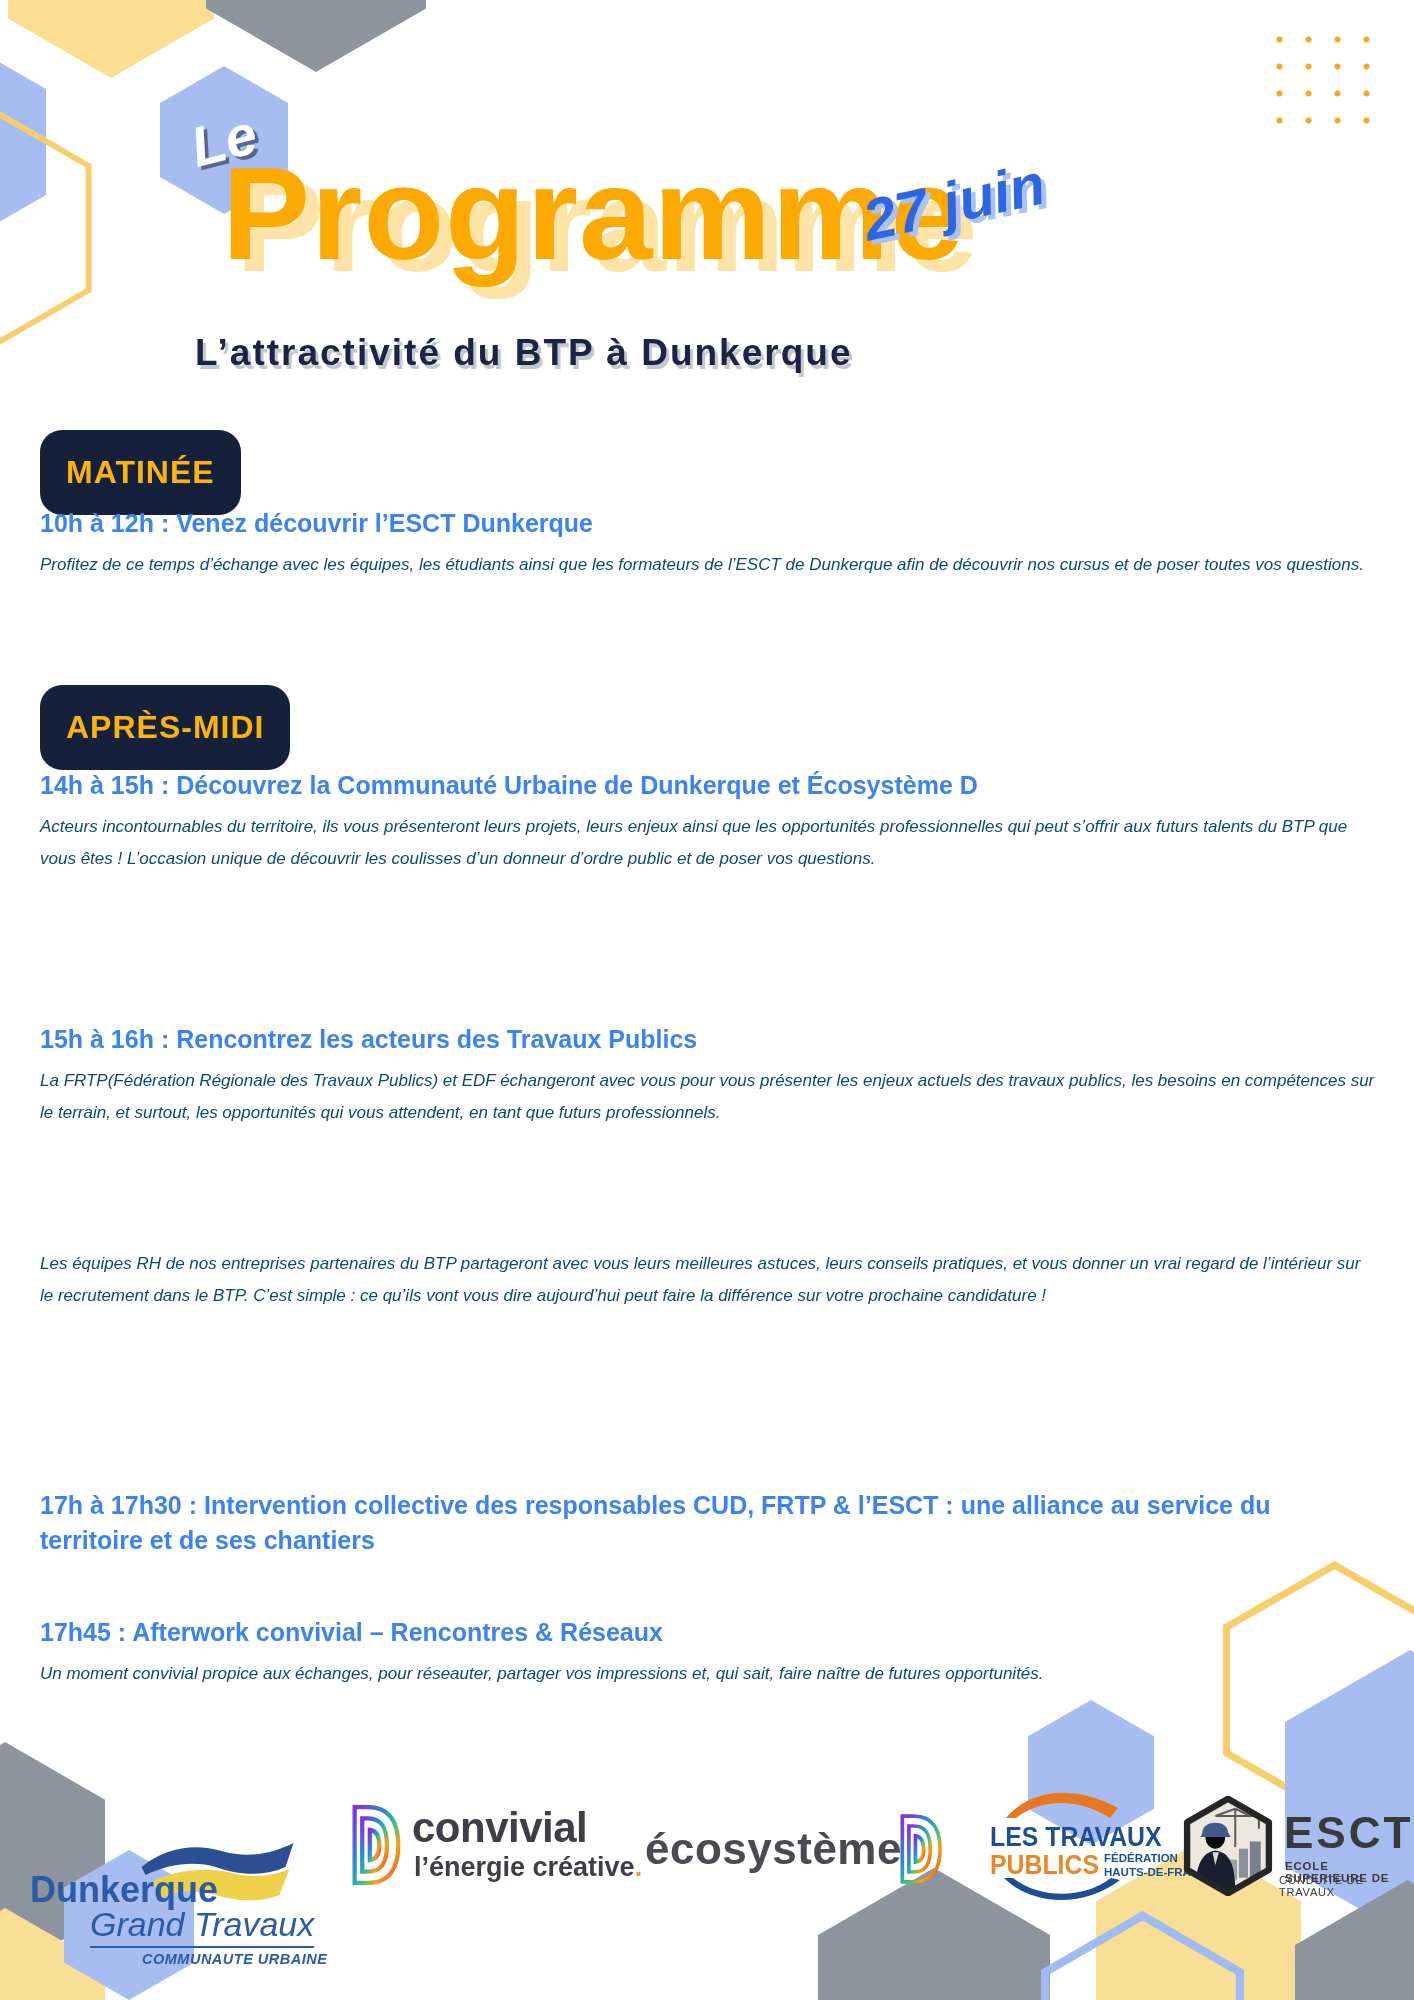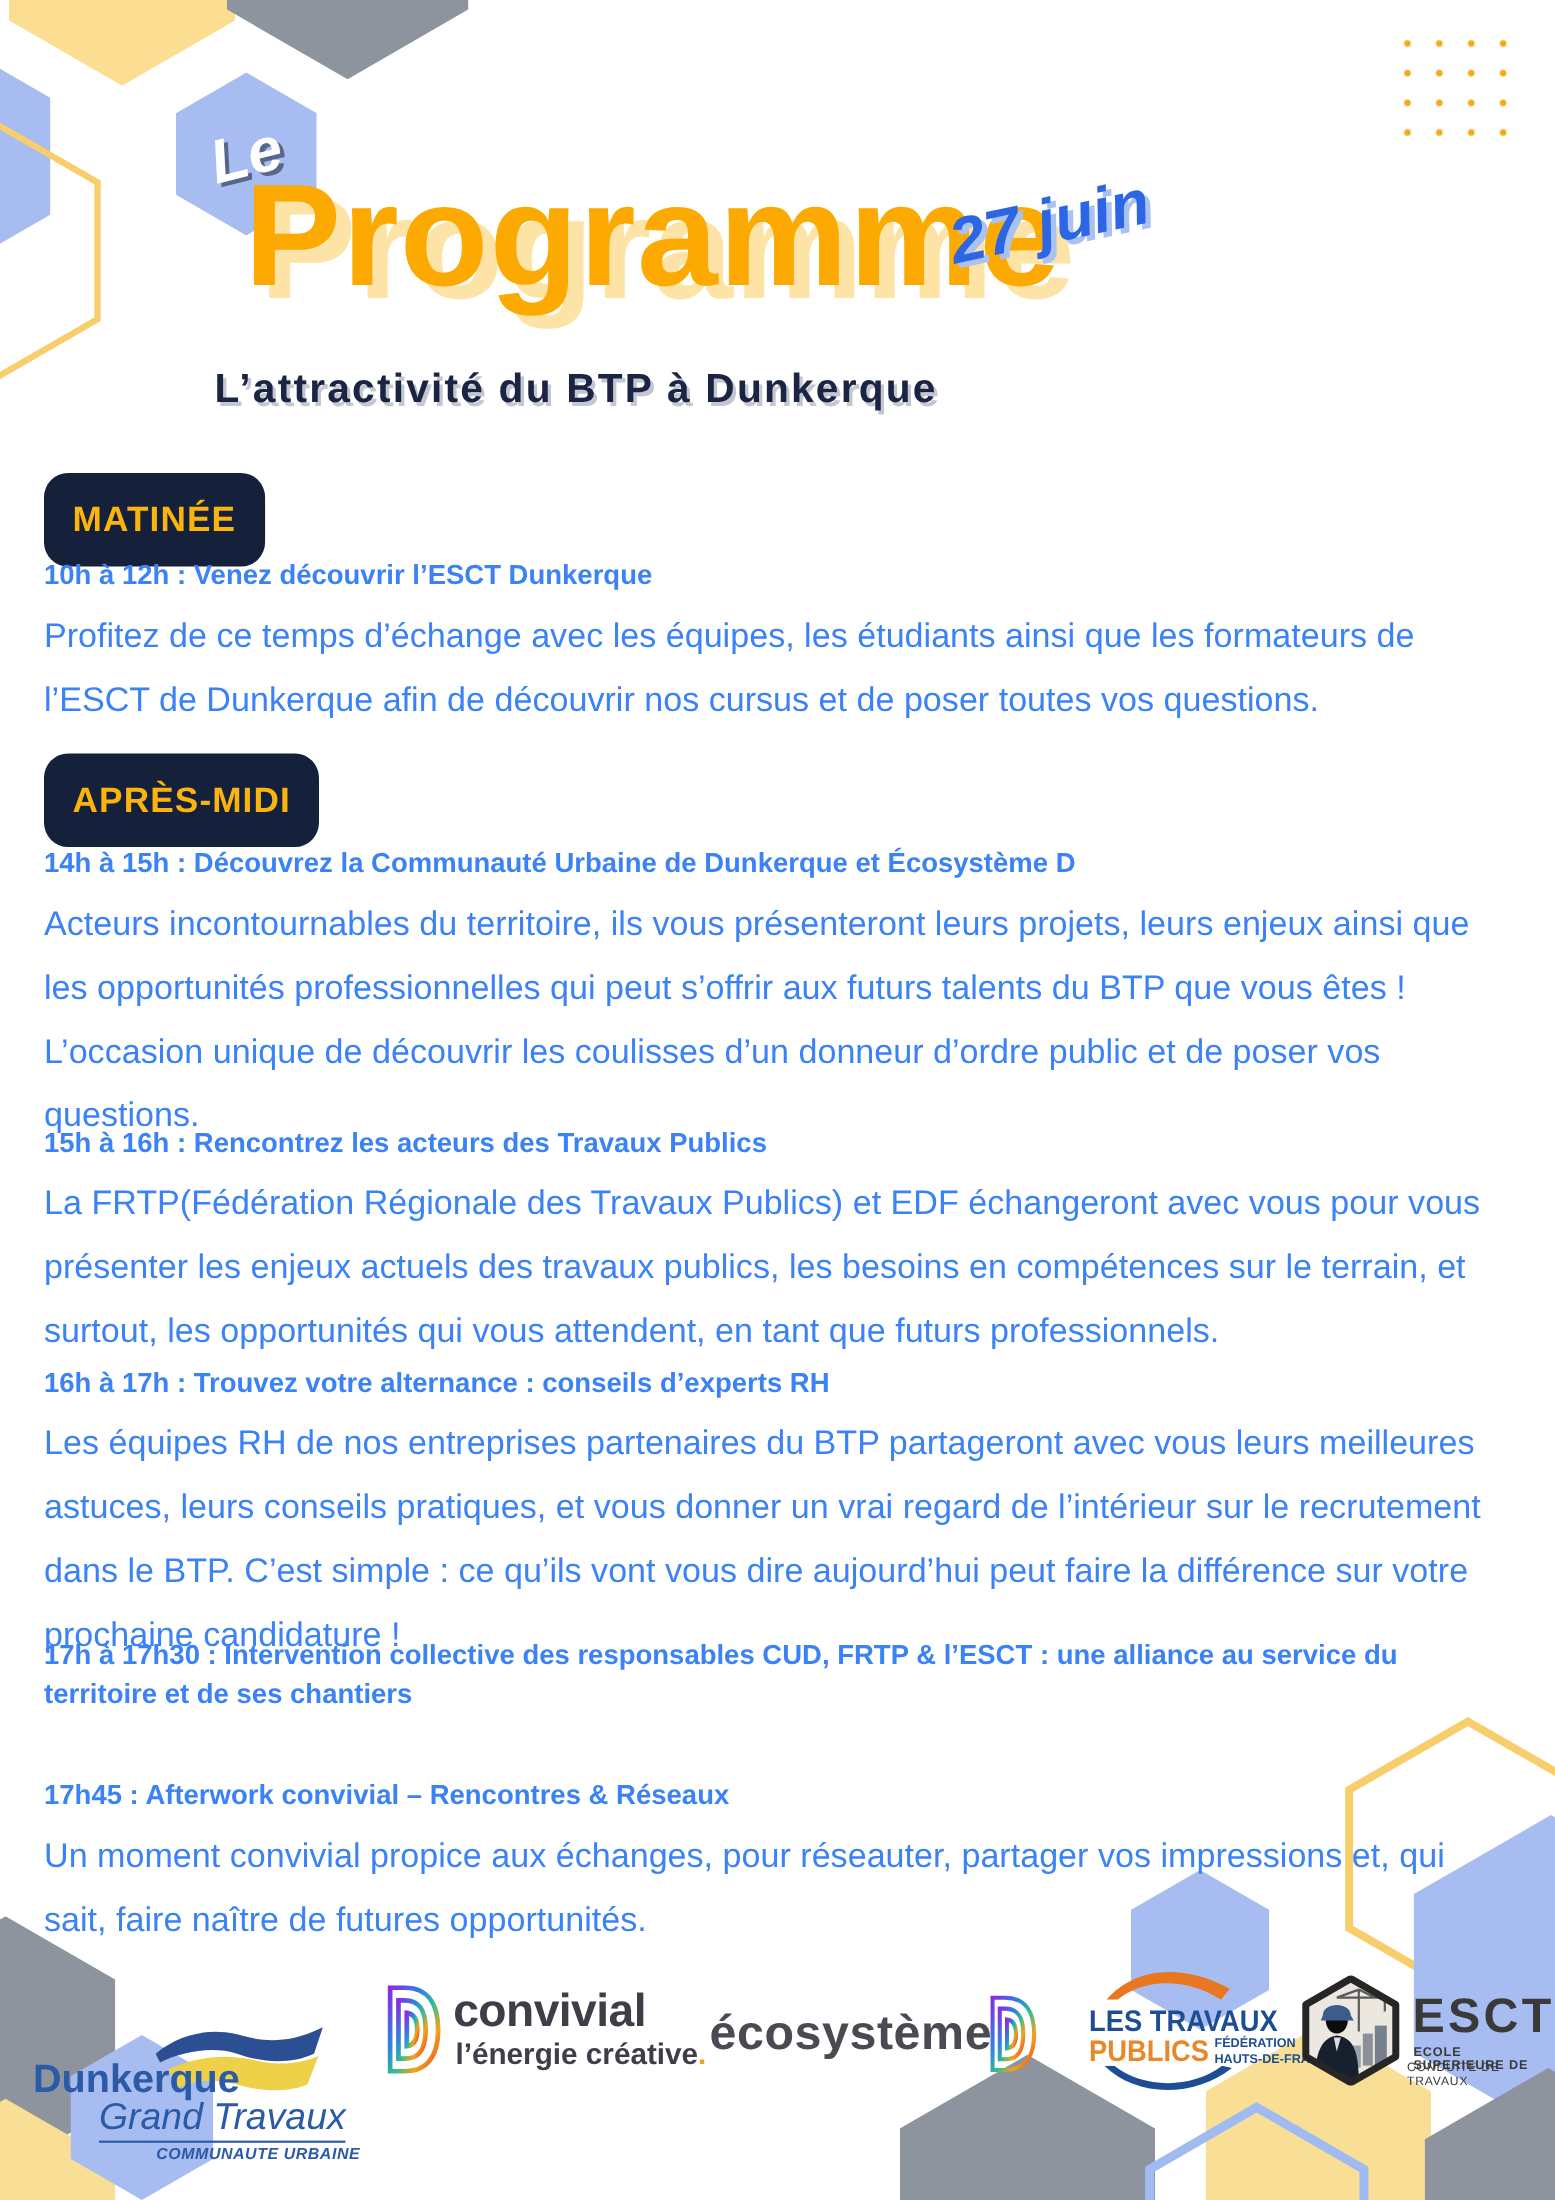--- a/index.html
+++ b/index.html
@@ -25,21 +25,21 @@
          color:#2D66E4;transform:rotate(-12deg);text-shadow:4px 5px 0 #A9C2F1;white-space:nowrap;}
   .subtitle{position:absolute;left:195px;top:332px;z-index:3;margin:0;font-size:37px;font-weight:800;
          letter-spacing:2px;color:#1B2442;text-shadow:3px 4px 0 #C3C7D1;white-space:nowrap;}
   
   .badge{position:absolute;left:40px;z-index:3;background:#15203A;color:#FBB40E;font-weight:800;
          font-size:32px;letter-spacing:1px;padding:24px 26px;border-radius:22px;}
   .badge-matinee{top:430px;}
   .badge-apresmidi{top:685px;}
   .event{position:absolute;left:40px;width:1335px;z-index:3;}
   .event-title{margin:0;font-size:25px;font-weight:700;color:#3b82f6;line-height:1.4;max-width:1280px;}
-  .event-body{margin:8px 0 0 0;font-size:31px;color:#3b82f6;line-height:1.87;max-width:1335px;}
+  .event-body{margin:8px 0 0 0;font-size:17px;color:#0c4a6e;line-height:1.87;max-width:1335px;font-style:italic;}
   .e1{top:506px;} .e2{top:768px;} .e3{top:1022px;} .e4{top:1240px;} .e5{top:1488px;} .e6{top:1615px;}
   
   .logo{position:absolute;z-index:2;}
   .abs{position:absolute;}
   
   .lg1{left:30px;top:1843px;width:300px;height:135px;color:#2B5BA7;}
   .lg1-l1{left:0;top:26px;font-size:36px;font-weight:700;}
   .lg1-l2{left:60px;top:62px;font-size:34px;font-style:italic;font-weight:500;border-bottom:2px solid #2B5BA7;padding-bottom:2px;}
   .lg1-l3{left:112px;top:108px;font-size:14.5px;font-weight:700;font-style:italic;letter-spacing:.5px;}
   
@@ -91,21 +91,20 @@
   <div class="badge badge-apresmidi">APRÈS-MIDI</div>
   <div class="event e2">
     <p class="event-title">14h à 15h : Découvrez la Communauté Urbaine de Dunkerque et Écosystème D</p>
     <p class="event-body">Acteurs incontournables du territoire, ils vous présenteront leurs projets, leurs enjeux ainsi que les opportunités professionnelles qui peut s’offrir aux futurs talents du BTP que vous êtes ! L’occasion unique de découvrir les coulisses d’un donneur d’ordre public et de poser vos questions.</p>
   </div>
   <div class="event e3">
     <p class="event-title">15h à 16h : Rencontrez les acteurs des Travaux Publics</p>
     <p class="event-body">La FRTP(Fédération Régionale des Travaux Publics) et EDF échangeront avec vous pour vous présenter les enjeux actuels des travaux publics, les besoins en compétences sur le terrain, et surtout, les opportunités qui vous attendent, en tant que futurs professionnels.</p>
   </div>
   <div class="event e4">
-    <p class="event-title">16h à 17h : Trouvez votre alternance : conseils d’experts RH</p>
     <p class="event-body">Les équipes RH de nos entreprises partenaires du BTP partageront avec vous leurs meilleures astuces, leurs conseils pratiques, et vous donner un vrai regard de l’intérieur sur le recrutement dans le BTP. C’est simple : ce qu’ils vont vous dire aujourd’hui peut faire la différence sur votre prochaine candidature !</p>
   </div>
   <div class="event e5">
     <p class="event-title">17h à 17h30 : Intervention collective des responsables CUD, FRTP &amp; l’ESCT : une alliance au service du territoire et de ses chantiers</p>
   </div>
   <div class="event e6">
     <p class="event-title">17h45 : Afterwork convivial – Rencontres &amp; Réseaux</p>
     <p class="event-body">Un moment convivial propice aux échanges, pour réseauter, partager vos impressions et, qui sait, faire naître de futures opportunités.</p>
   </div>
 

